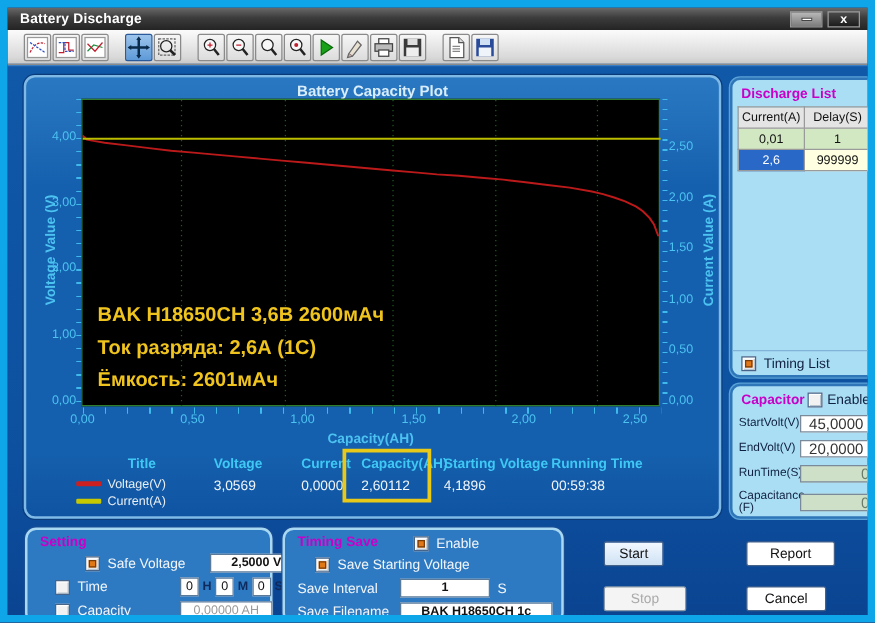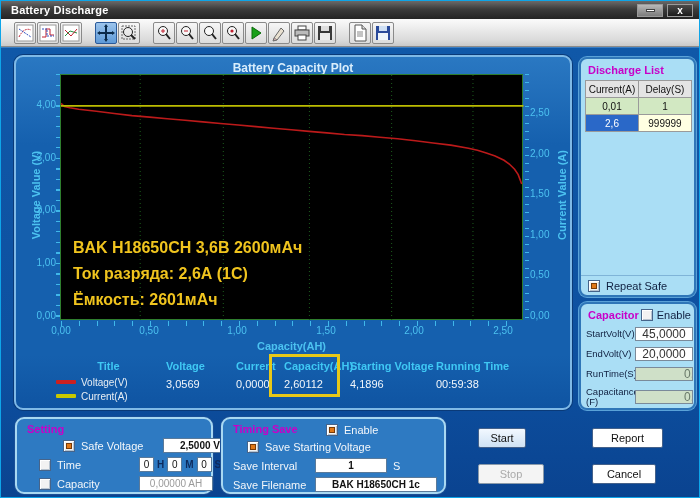--- a/index.html
+++ b/index.html
@@ -1,17 +1,17 @@
 <!DOCTYPE html>
 <html><head>
 <meta charset="utf-8">
 <style>
   * { margin:0; padding:0; box-sizing:border-box; }
   body { font-family:"Liberation Sans", sans-serif; background:#555; }
-  .window { position:relative; width:700px; height:498px; background:#0d52a4; border:1px solid #0ea5e9; overflow:hidden; }
+  .window { position:relative; width:700px; height:498px; background:#0d52a4; border:6px solid #0ea5e9; overflow:hidden; }
 
   
   .titlebar { position:absolute; left:0; top:0; width:100%; height:18px;
     background:linear-gradient(180deg,#6a6a6a 0%,#3c3c3c 45%,#242424 100%);
     display:flex; align-items:center; padding-left:10px; }
   .titlebar .wtitle { color:#fff; font-size:11px; font-weight:bold; letter-spacing:.2px; }
   .tb-ctl { position:absolute; top:3px; height:13px; width:26px; border:1px solid #9a9a9a;
     display:flex; align-items:center; justify-content:center; }
   .tb-min { right:36px; background:linear-gradient(180deg,#b8b8b8,#7c7c7c); }
   .tb-min .dash { width:9px; height:3px; background:#fff; border:1px solid #444; }
@@ -340,21 +340,21 @@
         <tr>
           <td class="sel">2,6</td>
           <td class="delay2">999999</td>
         </tr>
       </tbody>
         </table>
       <div class="repeat-row">
         <span class="cb checked">
             <span class="dot"></span>
           </span>
-        <span class="rlab">Repeat Safe</span>
+        <span class="rlab">Timing List</span>
       </div>
     </div>
 
     <div class="lpanel cappanel">
       <div class="cap-head">
         <span class="ptitle">Capacitor</span>
         <span style="display:flex;align-items:center;">
           <span class="cb">
               <span class="dot"></span>
             </span>

